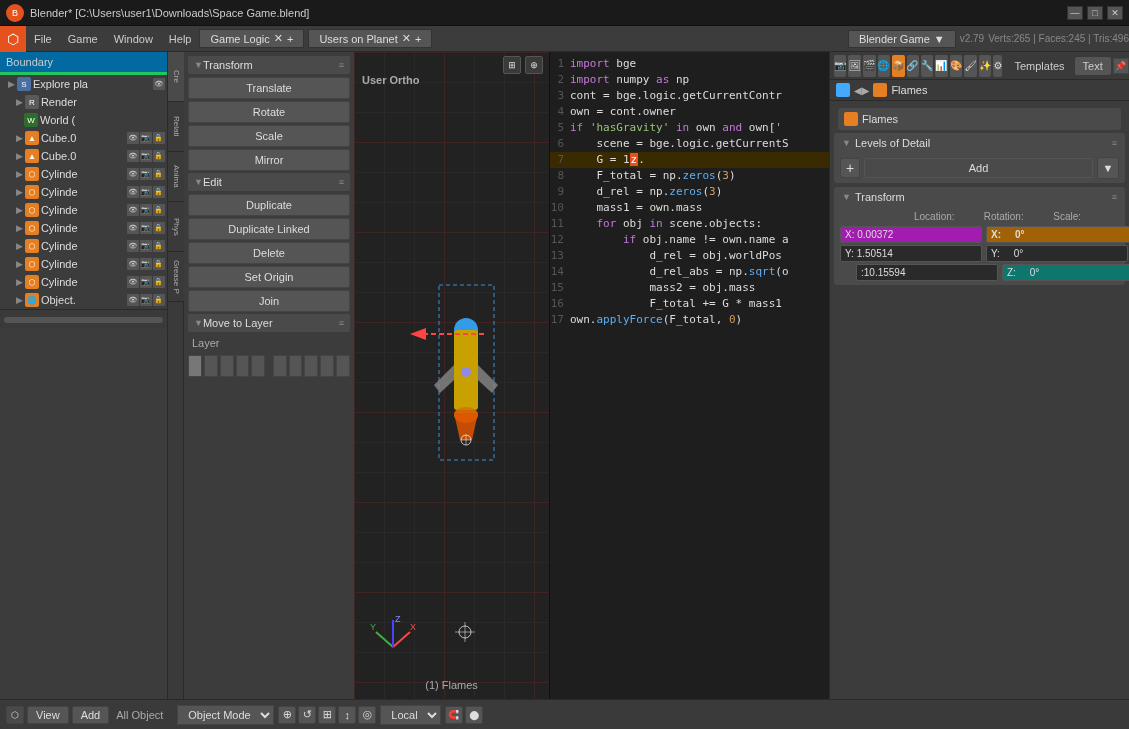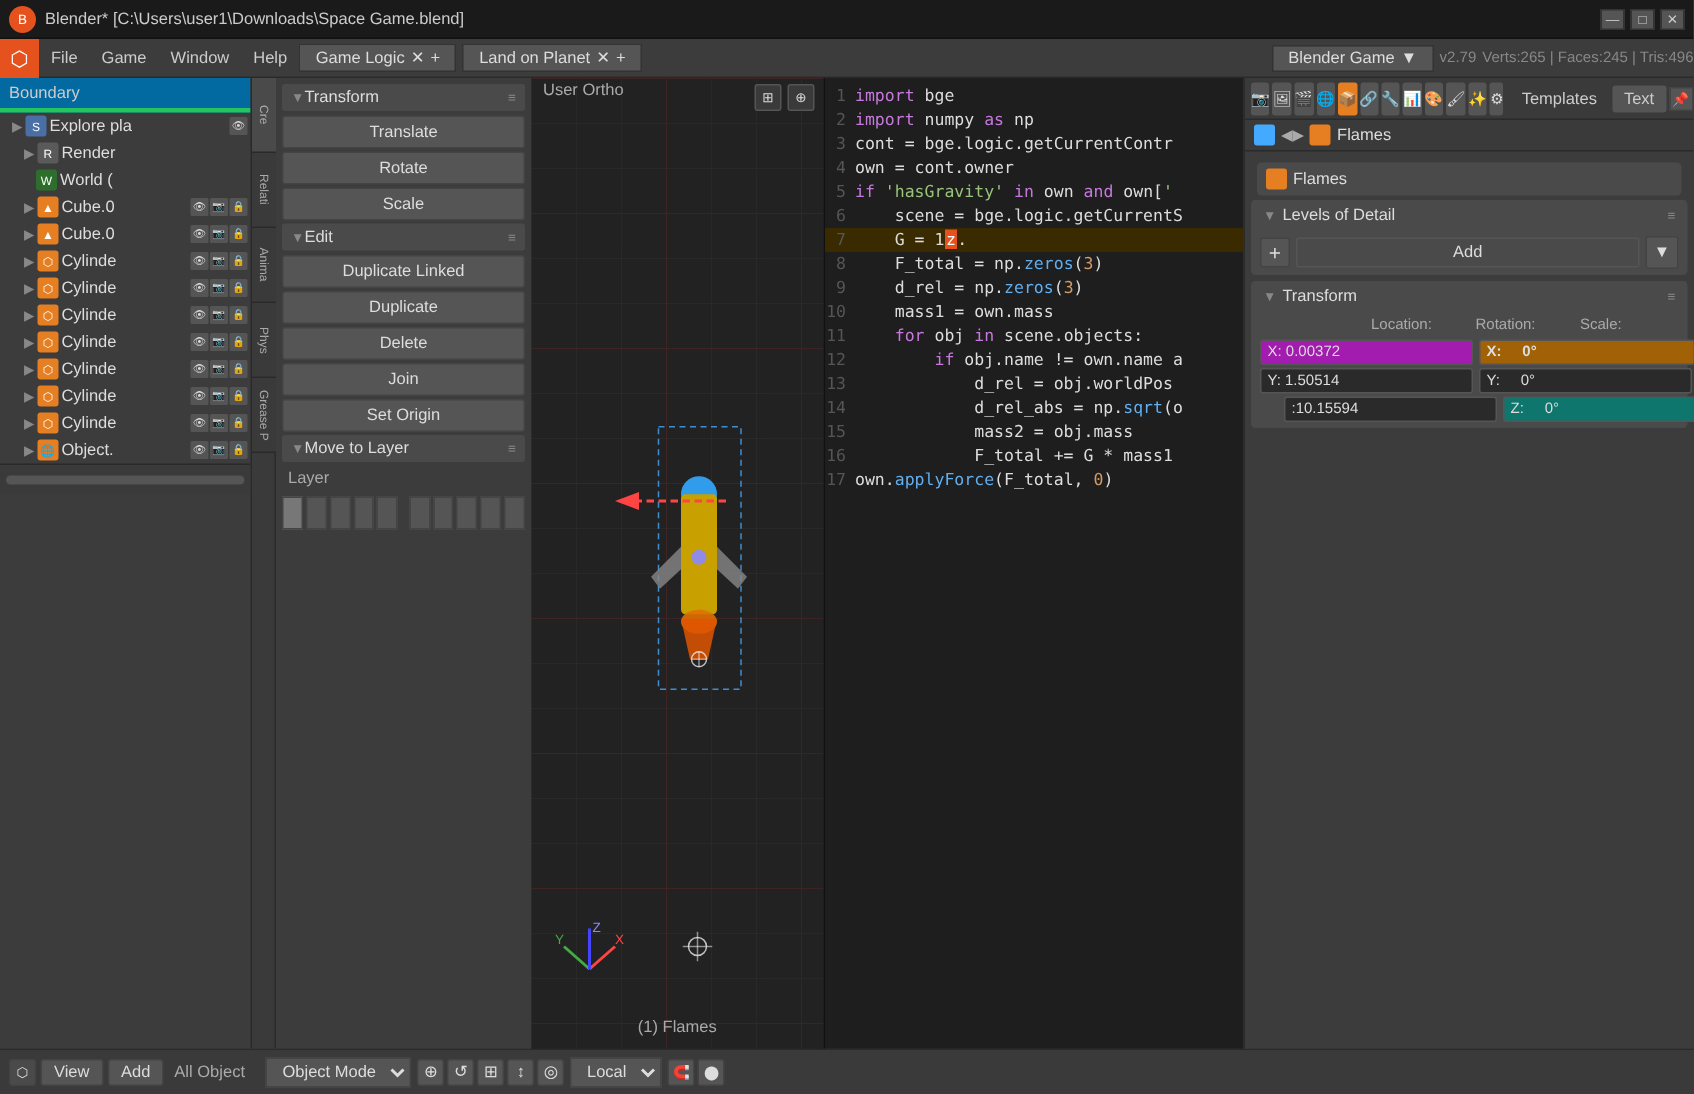--- a/index.html
+++ b/index.html
@@ -112,21 +112,21 @@
   <div class="menu-item">File</div>
   <div class="menu-item">Game</div>
   <div class="menu-item">Window</div>
   <div class="menu-item">Help</div>
   <div class="header-tab">
     <span>Game Logic</span>
     <span>✕</span>
     <span>+</span>
   </div>
   <div class="header-tab" style="margin-left:4px;">
-    <span>Land on Planet</span>
+    <span>Users on Planet</span>
     <span>✕</span>
     <span>+</span>
   </div>
   <div style="flex:1;"></div>
   <div style="display:flex;align-items:center;gap:4px;">
     <div class="header-tab">
       <span>Blender Game</span>
       <span>▼</span>
     </div>
     <span style="color:#888;font-size:10px;">v2.79</span>
@@ -277,31 +277,32 @@
       <div class="tools-content">
 
         <div class="section-header">
           <span class="arrow">▼</span>
           <span>Transform</span>
           <span style="margin-left:auto;color:#888;font-size:9px;">≡</span>
         </div>
         <button class="tool-btn">Translate</button>
         <button class="tool-btn">Rotate</button>
         <button class="tool-btn">Scale</button>
+        <button class="tool-btn">Mirror</button>
 
         <div class="section-header">
           <span class="arrow">▼</span>
           <span>Edit</span>
           <span style="margin-left:auto;color:#888;font-size:9px;">≡</span>
         </div>
+        <button class="tool-btn">Duplicate</button>
         <button class="tool-btn">Duplicate Linked</button>
-        <button class="tool-btn">Duplicate</button>
         <button class="tool-btn">Delete</button>
+        <button class="tool-btn">Set Origin</button>
         <button class="tool-btn">Join</button>
-        <button class="tool-btn">Set Origin</button>
 
         <div class="section-header">
           <span class="arrow">▼</span>
           <span>Move to Layer</span>
           <span style="margin-left:auto;color:#888;font-size:9px;">≡</span>
         </div>
         <div class="section-label">Layer</div>
         <div class="layer-grid">
           <div class="layer-cell active"></div>
           <div class="layer-cell"></div>
@@ -320,21 +321,21 @@
   </div>
 
   <div class="middle-area">
     <div class="viewport-full" style="position:relative;overflow:hidden;">
 
       <div style="position:absolute;top:0;left:0;right:0;bottom:0;background:#222;"></div>
 
       <div class="grid-overlay"></div>
       <div class="red-grid"></div>
 
-      <div style="position:absolute;top:2px;left:8px;color:#aaa;font-size:11px;z-index:10;">User Ortho</div>
+      <div style="position:absolute;top:22px;left:8px;color:#aaa;font-size:11px;z-index:10;font-weight:bold;">User Ortho</div>
 
       <div style="position:absolute;top:4px;right:6px;z-index:10;display:flex;gap:4px;">
         <div style="background:#3a3a3a;border:1px solid #555;width:18px;height:18px;border-radius:2px;display:flex;align-items:center;justify-content:center;font-size:9px;cursor:pointer;">⊞</div>
         <div style="background:#3a3a3a;border:1px solid #555;width:18px;height:18px;border-radius:2px;display:flex;align-items:center;justify-content:center;font-size:9px;cursor:pointer;">⊕</div>
       </div>
 
       <div style="position:absolute;top:50%;left:50%;transform:translate(-40%,-50%);z-index:5;">
         <svg width="120" height="200" viewBox="0 0 120 200">
 
           <rect x="35" y="10" width="55" height="175" fill="none" stroke="#4af" stroke-width="1" stroke-dasharray="4,3" opacity="0.8"></rect>

